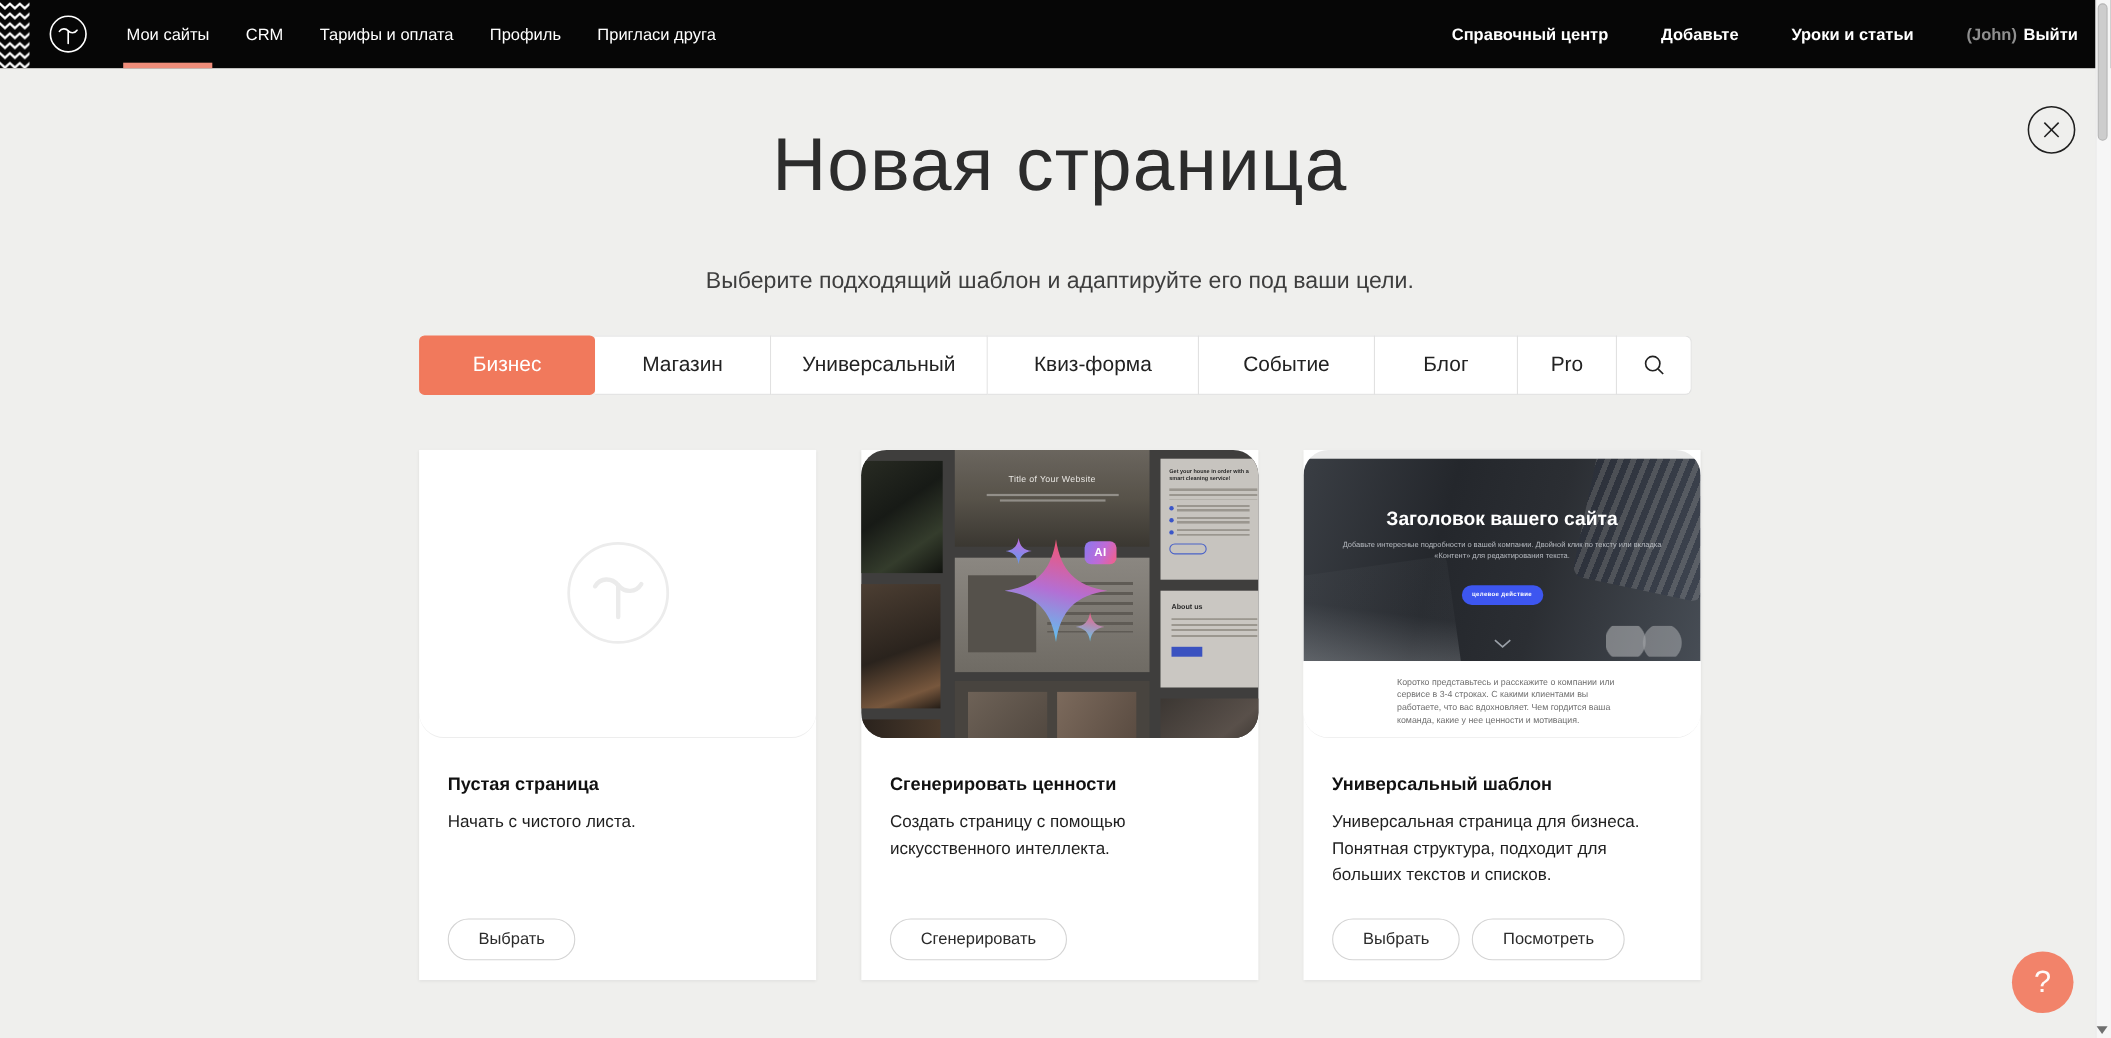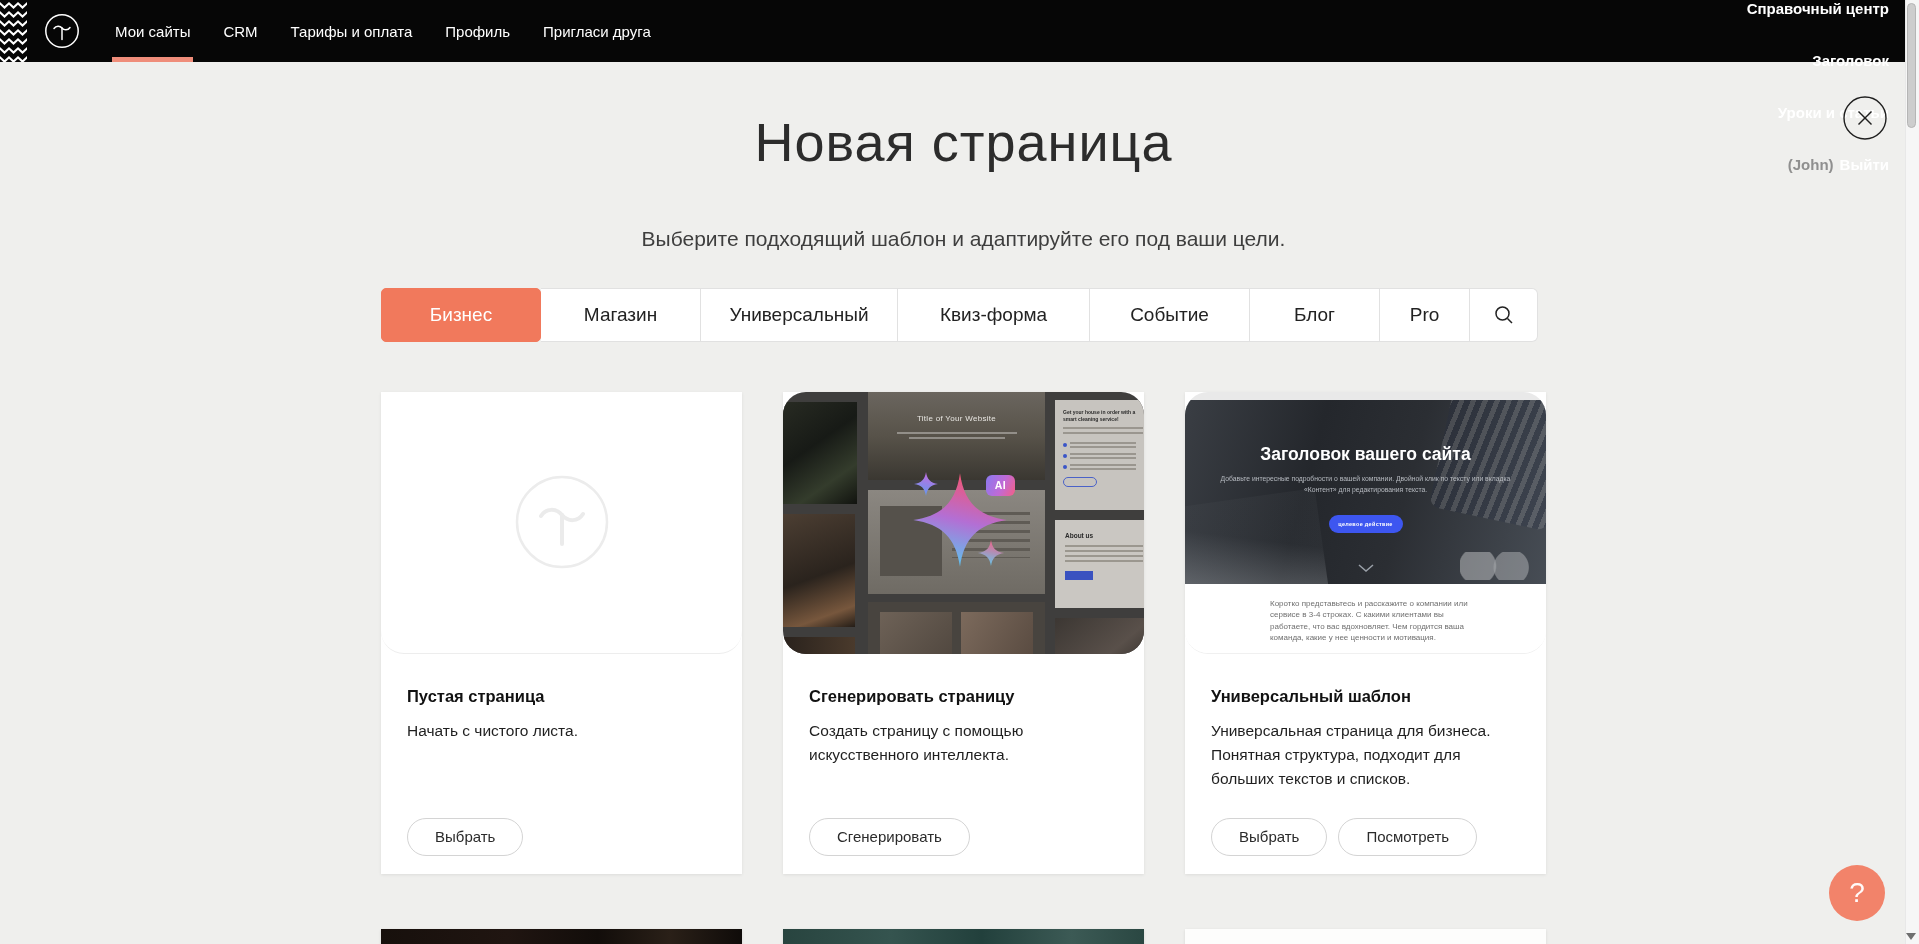--- a/index.html
+++ b/index.html
@@ -8,31 +8,31 @@
 
   
   .navbar { position:absolute; top:0; left:0; width:1919px; height:62px; background:#060606;
             display:flex; align-items:center; }
   .zigzag { width:27px; height:62px; flex:none; }
   .logo { margin-left:17px; width:36px; height:36px; flex:none; cursor:pointer; }
   .nav-left { display:flex; align-items:center; height:62px; margin-left:35px; gap:33px; }
   .nav-item { position:relative; display:flex; align-items:center; height:62px; color:#fff;
               font-size:15px; font-weight:400; text-decoration:none; cursor:pointer; white-space:nowrap; }
   .nav-underline { position:absolute; left:-3px; right:-3px; bottom:0; height:5px; background:#ef8d7a; }
-  .nav-right { margin-left:auto; margin-right:30px; display:flex; align-items:flex-end; height:62px; gap:35px;flex-direction:column; }
+  .nav-right { margin-left:auto; margin-right:30px; display:flex; align-items:center; height:62px; gap:48px; }
   .nav-right .nav-item { font-weight:700; }
   .user-name { color:#8f8f8f; margin-right:6px; }
 
   
   .close-btn { position:absolute; left:1842px; top:95px; width:46px; height:46px; background:transparent;
                border:none; cursor:pointer; padding:0; }
 
   
   .content { position:absolute; left:381px; top:62px; width:1165px; padding-top:48px; }
-  h1.page-title { text-align:center; font-size:54px; font-weight:200; letter-spacing:1px;
+  h1.page-title { text-align:center; font-size:68px; font-weight:200; letter-spacing:1px;
                   color:#2c2c2c; line-height:1.2; }
   .subtitle { margin-top:52px; text-align:center; font-size:21px; color:#3e3e3e; }
 
   
   .tabs { margin-top:37px; display:flex; height:54px; width:1157px; }
   .tab { display:flex; align-items:center; justify-content:center; background:#fff;
          border:1px solid #e1e1e1; border-left:none; font-size:19px; color:#222; cursor:pointer; }
   .tab:first-child { border-left:1px solid #e1e1e1; border-radius:6px 0 0 6px; }
   .tab:last-child { border-radius:0 6px 6px 0; }
   .tab.active { background:#f1795c; border-color:#f1795c; color:#fff; border-radius:5px; }
@@ -179,21 +179,21 @@
         <span>Мои сайты</span>
         <span class="nav-underline"></span>
       </a>
       <a class="nav-item">CRM</a>
       <a class="nav-item">Тарифы и оплата</a>
       <a class="nav-item">Профиль</a>
       <a class="nav-item">Пригласи друга</a>
     </nav>
     <div class="nav-right">
       <a class="nav-item">Справочный центр</a>
-      <a class="nav-item">Заголовок</a>
+      <a class="nav-item">Добавьте</a>
       <a class="nav-item">Уроки и статьи</a>
       <a class="nav-item">
         <span class="user-name">(John)</span>
         <span>Выйти</span>
       </a>
     </div>
   </header>
 
   <button class="close-btn">
     <svg width="46" height="46" viewBox="0 0 46 46">
@@ -299,21 +299,21 @@
                   <stop offset="1" stop-color="#5fc9ee"></stop>
               </linearGradient>
             </defs>
             <path d="M0 -57 C5 -22 22 -5 57 0 C22 5 5 22 0 57 C-5 22 -22 5 -57 0 C-22 -5 -5 -22 0 -57 Z" transform="translate(177,128) scale(0.82)" fill="url(#gm)"></path>
             <path d="M0 -57 C5 -22 22 -5 57 0 C22 5 5 22 0 57 C-5 22 -22 5 -57 0 C-22 -5 -5 -22 0 -57 Z" transform="translate(143,92) scale(0.21)" fill="url(#gs1)"></path>
             <path d="M0 -57 C5 -22 22 -5 57 0 C22 5 5 22 0 57 C-5 22 -22 5 -57 0 C-22 -5 -5 -22 0 -57 Z" transform="translate(208,161) scale(0.23)" fill="url(#gs2)"></path>
           </svg>
           <div class="ai-badge">AI</div>
         </div>
         <div class="card-body">
-          <h3>Сгенерировать страницу</h3>
+          <h3>Сгенерировать ценности</h3>
           <p class="narrow">Создать страницу с помощью искусственного интеллекта.</p>
           <div class="card-actions">
             <button class="pill">Сгенерировать</button>
           </div>
         </div>
       </article>
 
       <article class="card">
         <div class="card-img c3">
           <div class="strip"></div>

